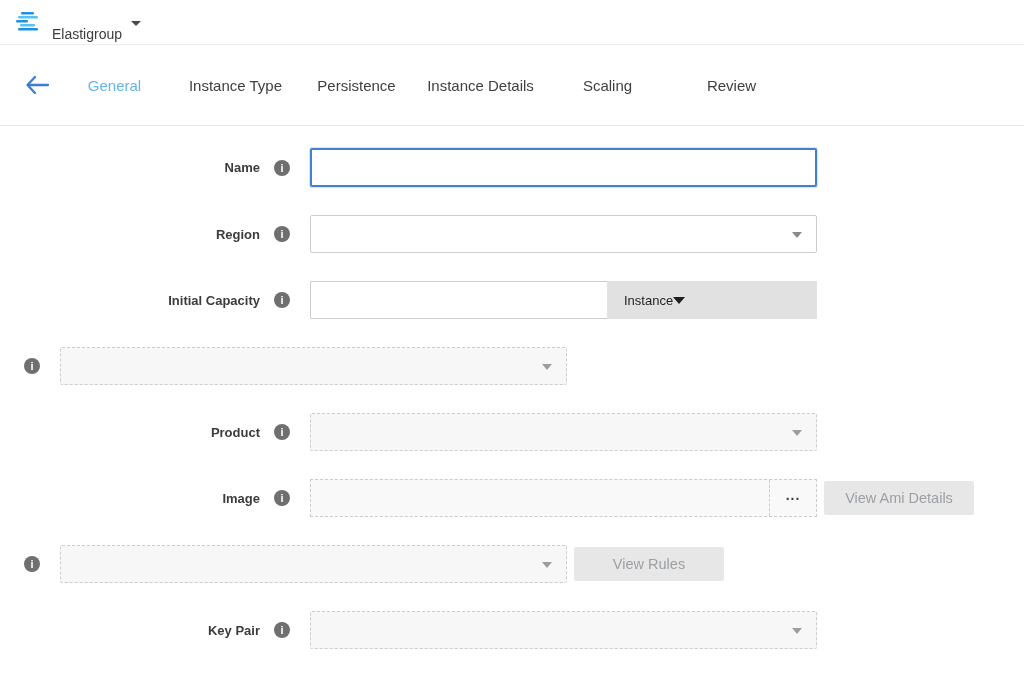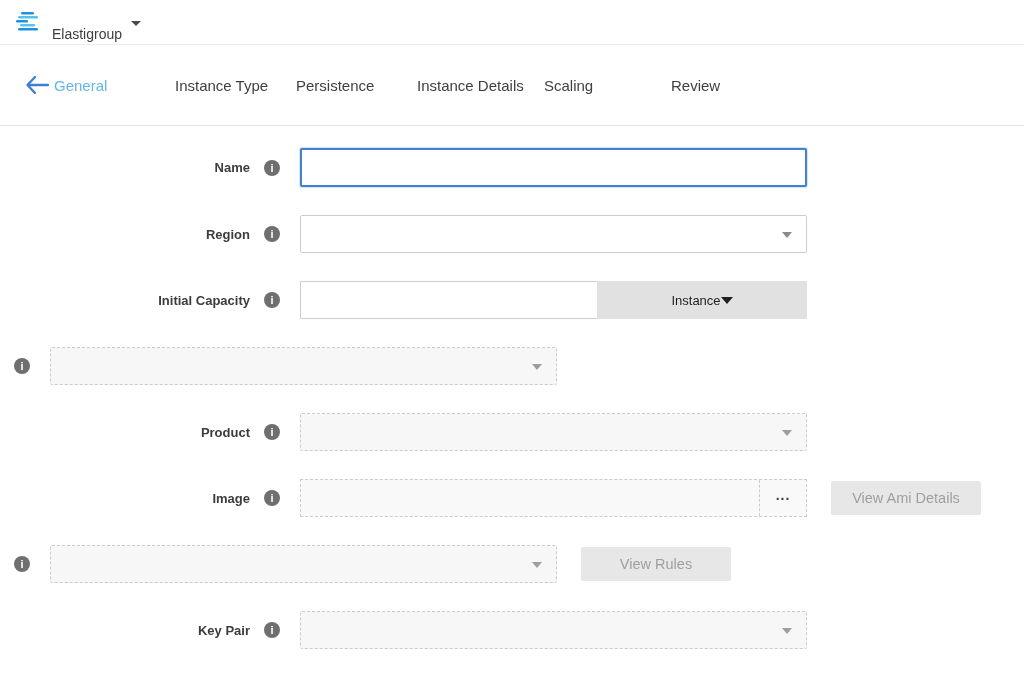--- a/index.html
+++ b/index.html
@@ -27,28 +27,28 @@
   .caret{width:0;height:0;border-left:5px solid transparent;border-right:5px solid transparent;}
   .caret-dark{border-top:5px solid #4a4a4a;margin-left:9px;margin-top:2px;}
   
   .tabbar{
     height:81px;display:flex;align-items:center;padding-left:20px;
     border-bottom:1px solid #e6e6e6;
   }
   .back-btn{width:34px;height:34px;display:flex;align-items:center;justify-content:center;cursor:pointer;margin-right:0;}
   .tabs{display:flex;align-items:center;}
   .tab{
-    width:121px;font-size:15px;color:#3f3f3f;cursor:pointer;
+    width:121px;text-align:center;font-size:15px;color:#3f3f3f;cursor:pointer;
     white-space:nowrap;
   }
   .tab.active{color:var(--active-tab);}
   .tab.wide{width:127px;}
   
   .form{padding-top:22px;}
-  .row{display:flex;align-items:center;margin-bottom:28px;}
+  .row{display:flex;align-items:center;margin-bottom:28px;padding-left:10px;}
   .label-col{width:250px;text-align:right;font-size:13px;font-weight:bold;color:#3c3c3c;}
   .info{
     width:16px;height:16px;border-radius:50%;background:#6f6f6f;color:#fff;
     font-size:11px;font-weight:bold;display:flex;align-items:center;justify-content:center;
     margin-left:14px;flex:0 0 16px;cursor:pointer;
   }
   .control-col{margin-left:20px;width:507px;position:relative;}
   .text-input{
     width:100%;height:39px;border:2px solid #4181cd;border-radius:2px;background:#fff;
     outline:none;padding:0 10px;font-size:14px;color:#3c3c3c;
@@ -62,36 +62,36 @@
   .select .sel-caret{position:absolute;right:14px;top:16px;border-top:6px solid #8a8a8a;}
   .select.disabled .sel-caret{border-top-color:#9e9e9e;}
   
   .ic-row{display:flex;width:507px;height:38px;}
   .ic-input{
     flex:1;height:38px;border:1px solid #cccccc;border-right:none;border-radius:2px 0 0 2px;
     background:#fff;outline:none;padding:0 10px;font-size:14px;color:#3c3c3c;
   }
   .ic-unit{
     width:210px;height:38px;background:#e1e1e1;display:flex;align-items:center;
-    justify-content:center;padding:0 17px;font-size:13px;color:#1f1f1f;cursor:pointer;
+    justify-content:flex-start;padding:0 17px;font-size:13px;color:#1f1f1f;cursor:pointer;
   }
   .caret-black{border-left:6px solid transparent;border-right:6px solid transparent;border-top:7px solid #1f1f1f;}
   
   .image-wrap{
     display:flex;width:507px;height:38px;border:1px dashed #cccccc;background:#f9f9f9;
   }
   .image-field{flex:1;}
   .browse{
     width:47px;border-left:1px dashed #cccccc;display:flex;align-items:center;
     justify-content:center;font-size:14px;font-weight:bold;color:#3c3c3c;
     letter-spacing:1px;cursor:pointer;padding-bottom:6px;
   }
   
   .action-btn{
-    margin-left:24px;width:150px;height:34px;background:#e7e7e7;color:#9ca0a4;
+    margin-left:7px;width:150px;height:34px;background:#e7e7e7;color:#9ca0a4;
     font-size:14.5px;display:flex;align-items:center;justify-content:center;
     border-radius:2px;border:none;font-family:"Liberation Sans",sans-serif;cursor:pointer;
   }
 </style>
 </head>
 <body>
 
 <header class="topbar">
   <div class="product-switcher">
     <svg class="logo" width="24" height="23" viewBox="0 0 24 23">

